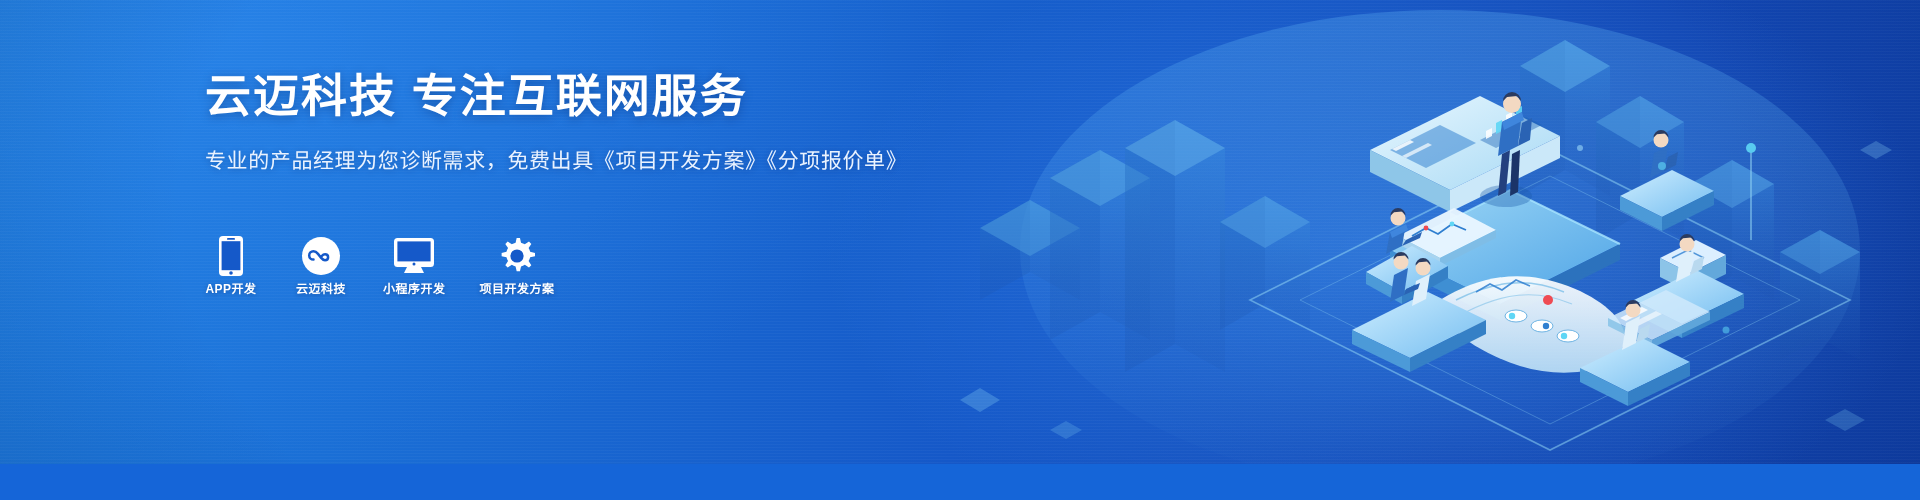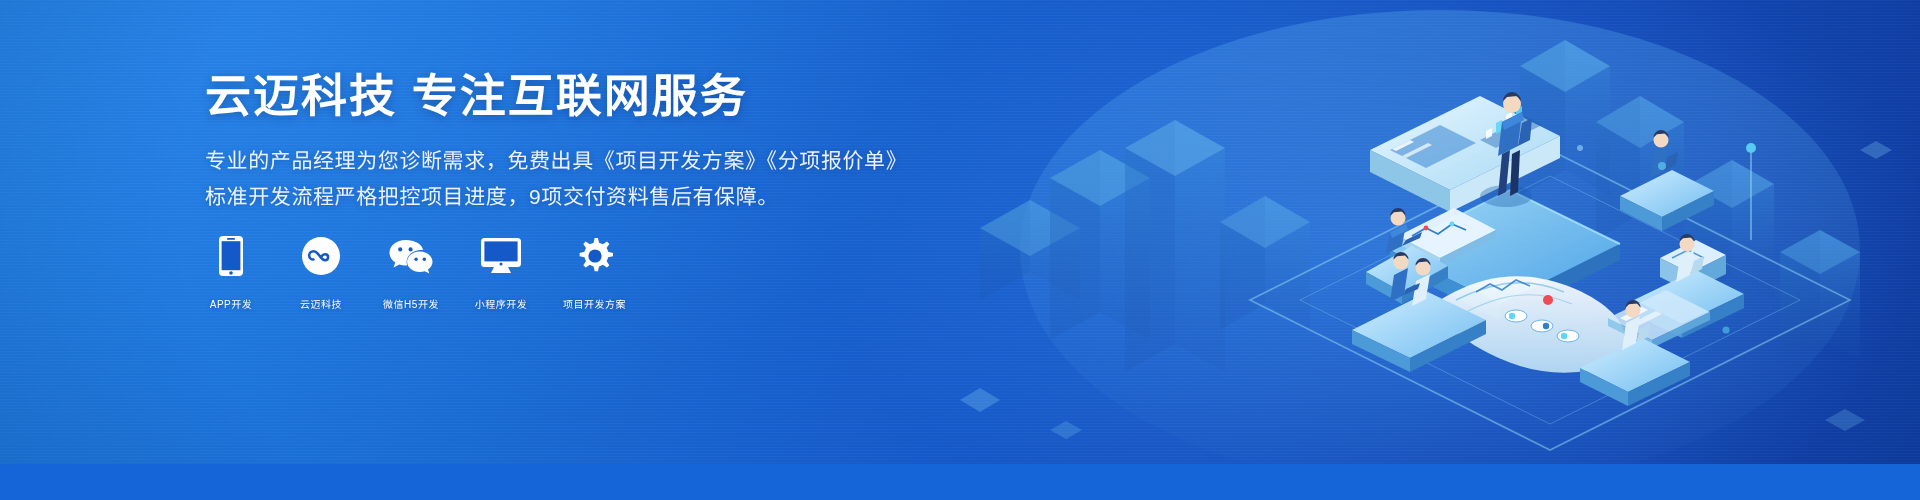--- a/index.html
+++ b/index.html
@@ -58,22 +58,21 @@
   .svc{
     width:auto;min-width:56px;
     display:flex;flex-direction:column;align-items:center;
     cursor:pointer;
   }
   .svc .gl{
     height:48px;width:56px;display:flex;align-items:center;justify-content:center;
   }
   .svc .gl svg{display:block;}
   .svc .cap{
-    margin-top:16px;
-    font-size:10px;line-height:18px;color:#ffffff;font-weight:normal;
+    font-size:12px;line-height:18px;color:#ffffff;font-weight:bold;
     letter-spacing:0.5px;white-space:nowrap;
     text-shadow:0 1px 4px rgba(0,30,90,0.35);
   }
 
   
   .art{position:absolute;right:0;top:0;width:1000px;height:500px;z-index:3;}
   .art svg{display:block;}
 </style>
 </head>
 <body>
@@ -323,21 +322,20 @@
         <circle cx="660" cy="148" r="3" fill="#a9e6ff" opacity="0.6"></circle>
         <circle cx="806" cy="330" r="3.5" fill="#5fd6f5" opacity="0.6"></circle>
       </g>
     </svg>
   </div>
 
   <div class="copy">
     <h1 class="title">云迈科技 专注互联网服务</h1>
     <div class="sub">
       <p>专业的产品经理为您诊断需求，免费出具《项目开发方案》《分项报价单》</p>
-      <p>标准开发流程严格把控项目进度，9项交付资料售后有保障。</p>
     </div>
   </div>
 
   <div class="services">
 
     <div class="svc">
       <span class="gl">
         <svg width="26" height="42" viewBox="0 0 26 42" aria-hidden="true">
           <rect x="1" y="1" width="24" height="40" rx="4" ry="4" fill="#ffffff"></rect>
           <rect x="3.6" y="6.2" width="18.8" height="29" fill="#1559c9"></rect>
@@ -351,33 +349,20 @@
     <div class="svc">
       <span class="gl">
         <svg width="40" height="40" viewBox="0 0 40 40" aria-hidden="true">
           <circle cx="20" cy="20" r="19" fill="#ffffff"></circle>
           <path d="M12.5 23.6 c-2.6 0 -4.3 -2.0 -4.3 -4.2 c0 -2.3 1.8 -4.1 4.2 -4.1 c2.0 0 3.4 1.1 4.6 2.6 l3.2 4.0 c1.1 1.4 2.3 2.3 3.8 2.3 c1.8 0 3.1 -1.3 3.1 -3.0 c0 -1.7 -1.3 -3.0 -3.0 -3.0 c-1.3 0 -2.3 0.6 -3.3 1.8" fill="none" stroke="#1559c9" stroke-width="2.5" stroke-linecap="round"></path>
         </svg>
       </span>
       <span class="cap">云迈科技</span>
     </div>
 
-    <div class="svc">
-      <span class="gl">
-        <svg width="48" height="40" viewBox="0 0 48 40" aria-hidden="true">
-          <path d="M18.5 4 C9.6 4 2.5 9.7 2.5 16.7 c0 3.9 2.2 7.4 5.7 9.7 l-1.6 5.1 l5.6 -2.9 c1.9 0.6 4 0.9 6.3 0.9 c0.6 0 1.2 0 1.7 -0.1 c-0.4 -1.1 -0.6 -2.3 -0.6 -3.5 c0 -6.6 6.6 -11.9 14.7 -11.9 c0.6 0 1.2 0 1.8 0.1 C35.2 8.3 27.7 4 18.5 4 Z" fill="#ffffff"></path>
-          <circle cx="13.2" cy="13.4" r="2.05" fill="#1559c9"></circle>
-          <circle cx="23.6" cy="13.4" r="2.05" fill="#1559c9"></circle>
-          <path d="M45.5 25.8 c0 -5.6 -5.7 -10.2 -12.7 -10.2 c-7 0 -12.7 4.6 -12.7 10.2 c0 5.6 5.7 10.2 12.7 10.2 c1.7 0 3.4 -0.3 4.9 -0.8 l4.6 2.4 l-1.3 -4.1 c2.8 -1.9 4.5 -4.6 4.5 -7.7 Z" fill="#ffffff"></path>
-          <circle cx="29.1" cy="23.3" r="1.7" fill="#1559c9"></circle>
-          <circle cx="37.3" cy="23.3" r="1.7" fill="#1559c9"></circle>
-        </svg>
-      </span>
-      <span class="cap">微信H5开发</span>
-    </div>
 
     <div class="svc">
       <span class="gl">
         <svg width="44" height="40" viewBox="0 0 44 40" aria-hidden="true">
           <rect x="2" y="2" width="40" height="29" rx="3.5" ry="3.5" fill="#ffffff"></rect>
           <rect x="5.4" y="5.4" width="33.2" height="20" fill="#1559c9"></rect>
           <circle cx="22" cy="28" r="1.5" fill="#1559c9"></circle>
           <path d="M15 31 L29 31 L32 37 L12 37 Z" fill="#ffffff"></path>
         </svg>
       </span>

